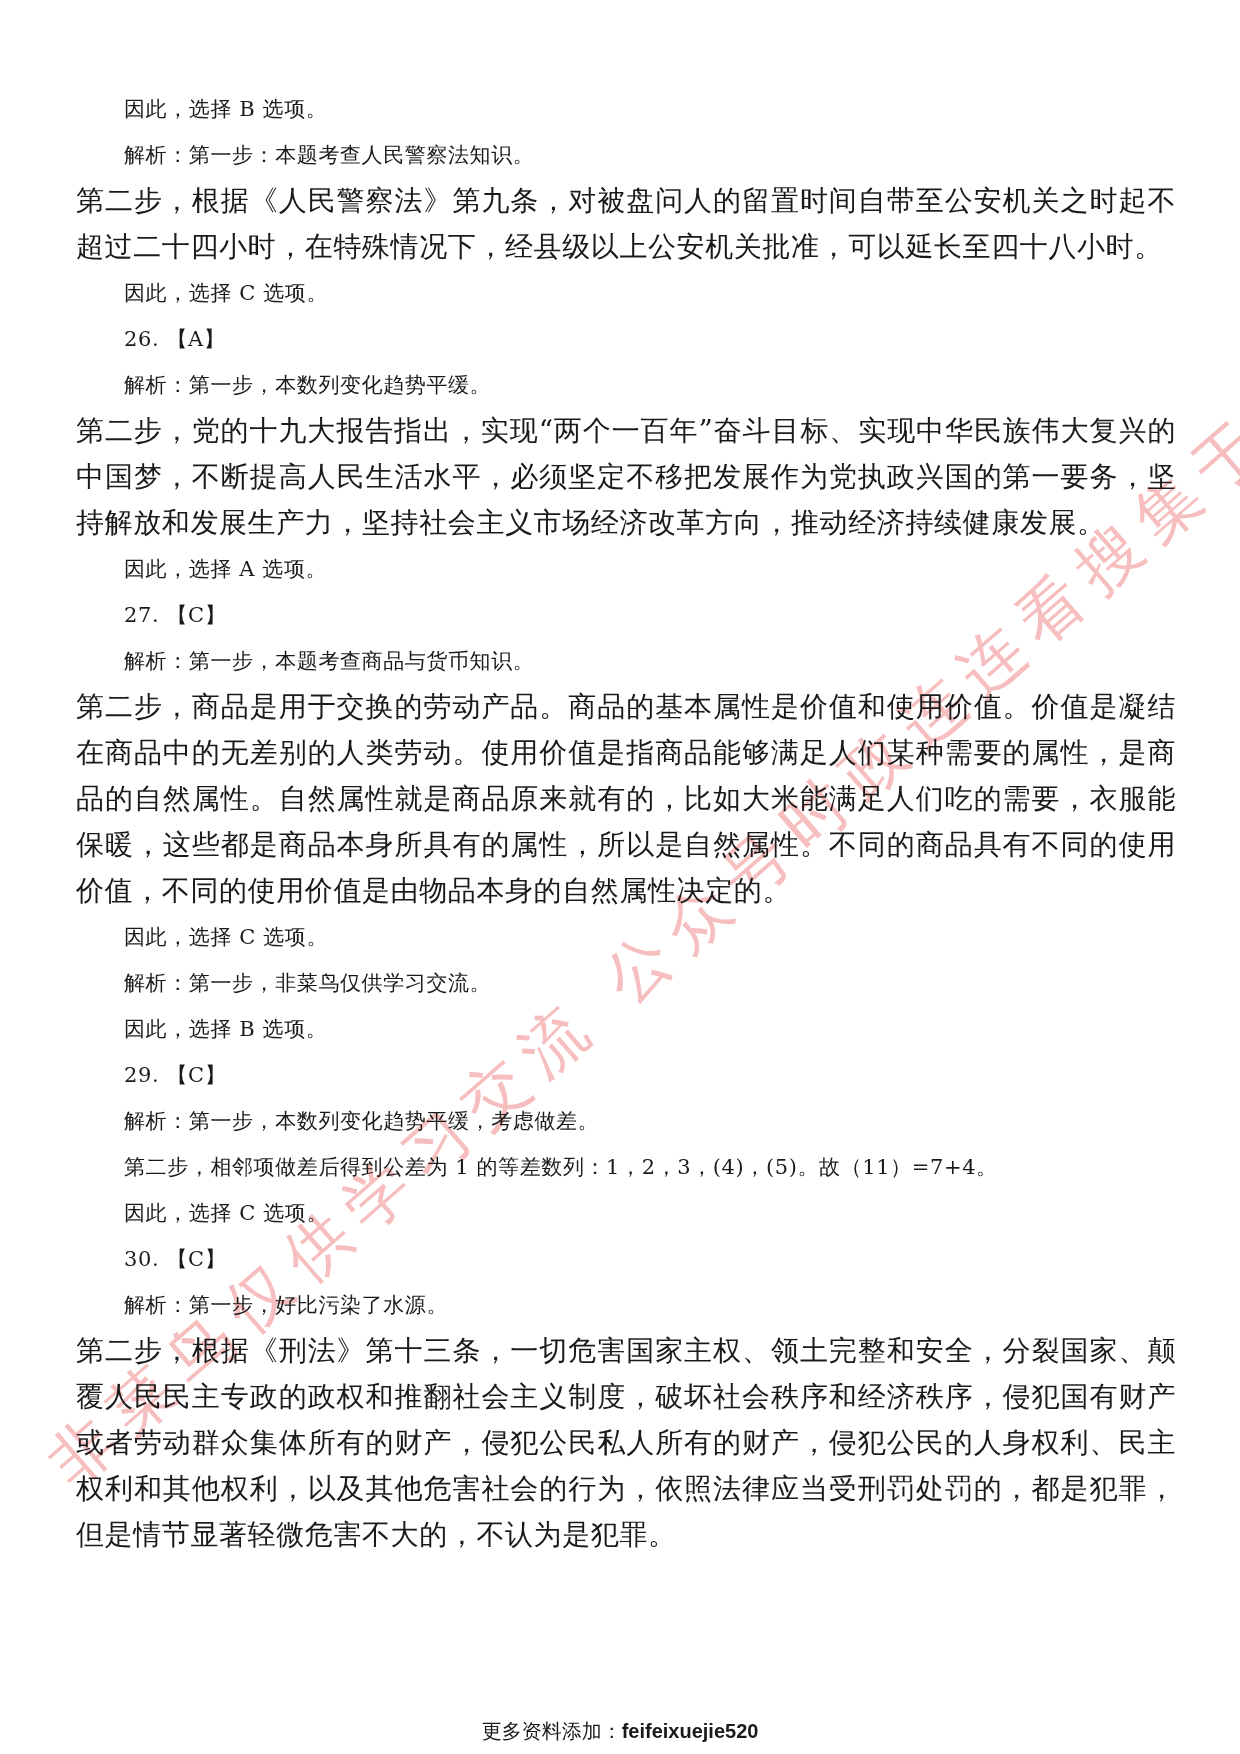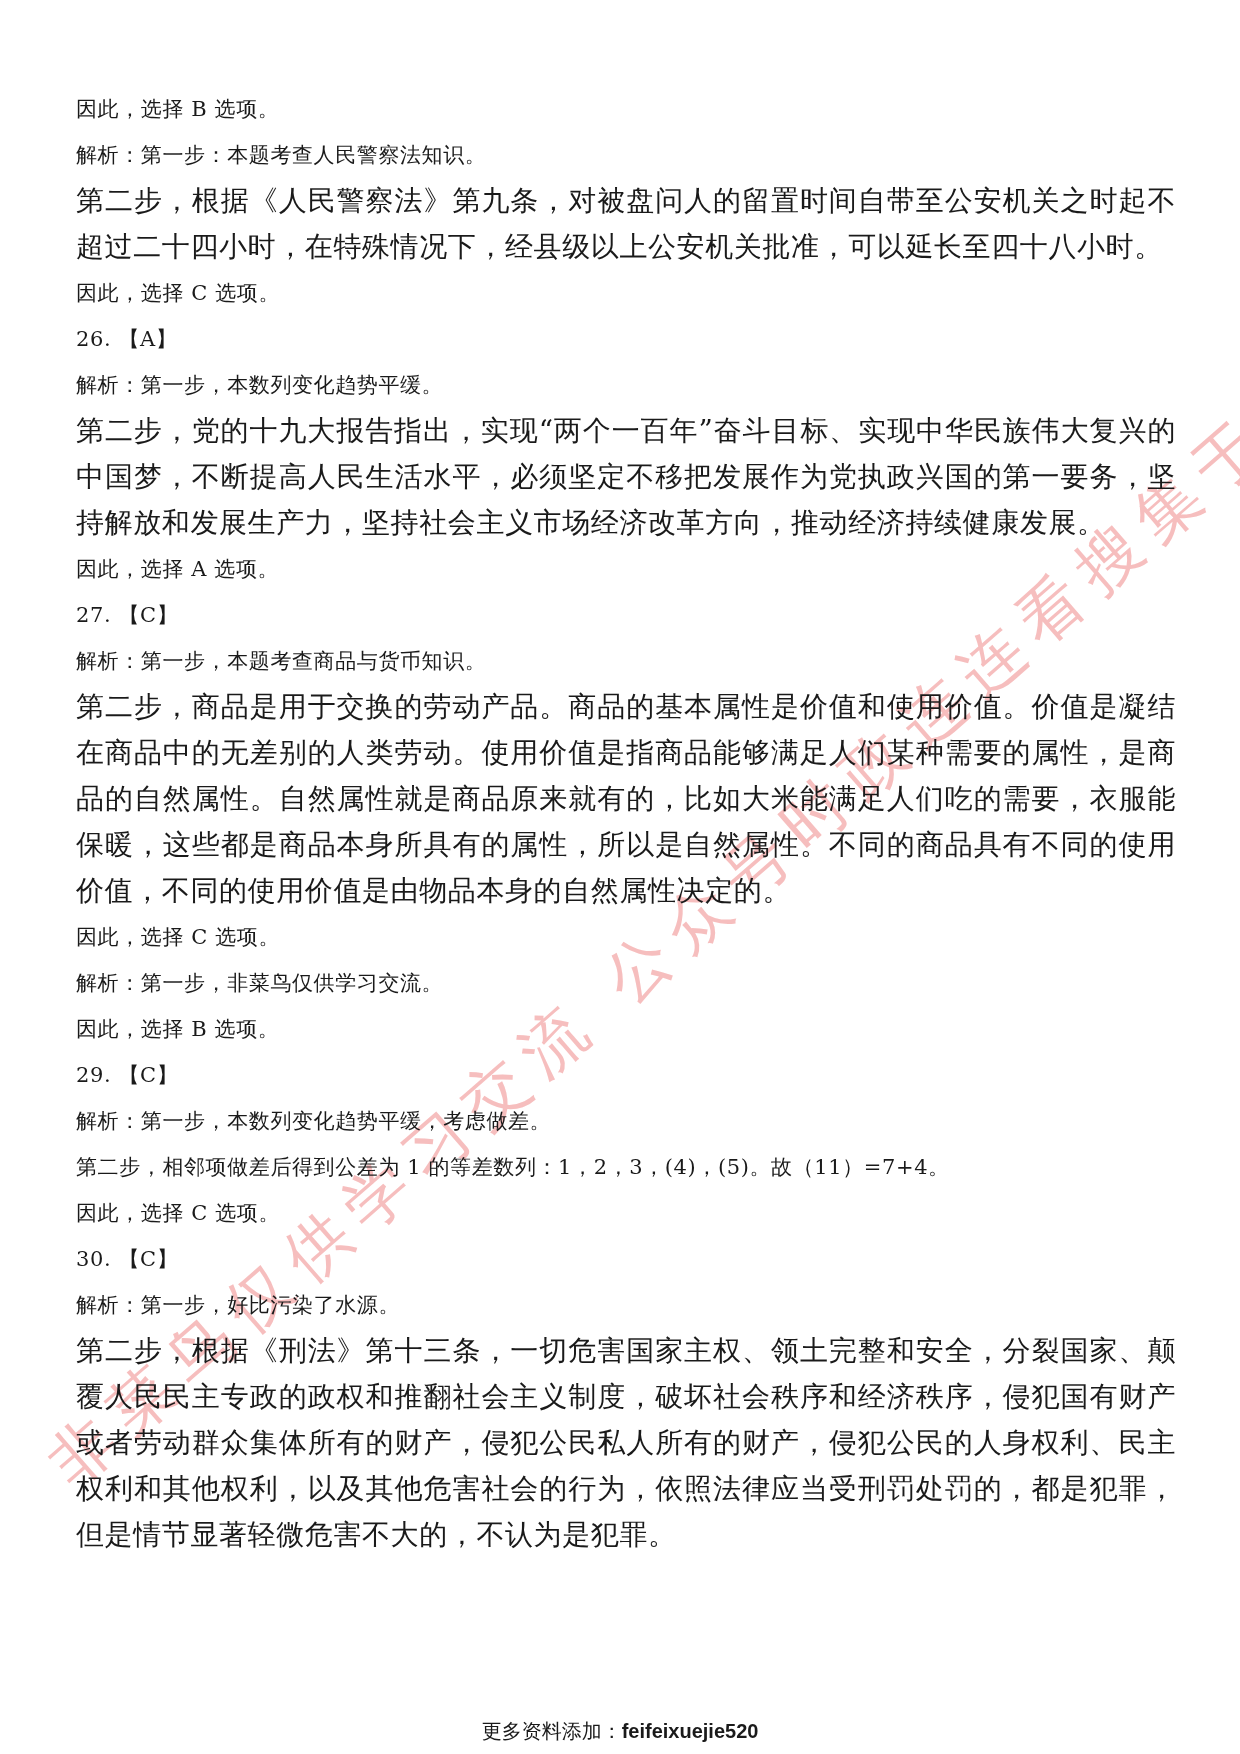--- a/index.html
+++ b/index.html
@@ -1,20 +1,20 @@
 <!DOCTYPE html>
 <html><head>
 <meta charset="utf-8">
 <style>
   html, body { margin: 0; padding: 0; background: #ffffff; }
   body { width: 1240px; height: 1754px; position: relative; overflow: hidden;
          font-family: "DejaVu Serif", "Liberation Serif", serif; color: #1a1a1a; }
   .page { position: absolute; left: 76px; top: 86px; width: 1100px; }
   .line { font-size: 21px; line-height: 46px; height: 46px; white-space: nowrap;
-          letter-spacing: 0.6px; }
+          letter-spacing: 0.6px; margin-left: 48px; }
   .para { font-size: 28px; line-height: 46px; text-align: justify; text-align-last: left;
           letter-spacing: 0.6px; }
   .watermark { position: absolute; color: #f08a8a; opacity: 0.55;
                font-family: "DejaVu Sans", sans-serif; font-size: 64px; letter-spacing: 14px;
                white-space: nowrap; transform-origin: left top; pointer-events: none; }
   .wm1 { left: 30px; top: 1440px; transform: rotate(-41deg); }
   .footer { position: absolute; top: 1718px; left: 0; width: 1240px; text-align: center;
             font-size: 20px; }
   .footer .lbl { font-family: "DejaVu Serif", serif; }
   .footer .val { font-family: "Liberation Sans", sans-serif; font-weight: bold; }

